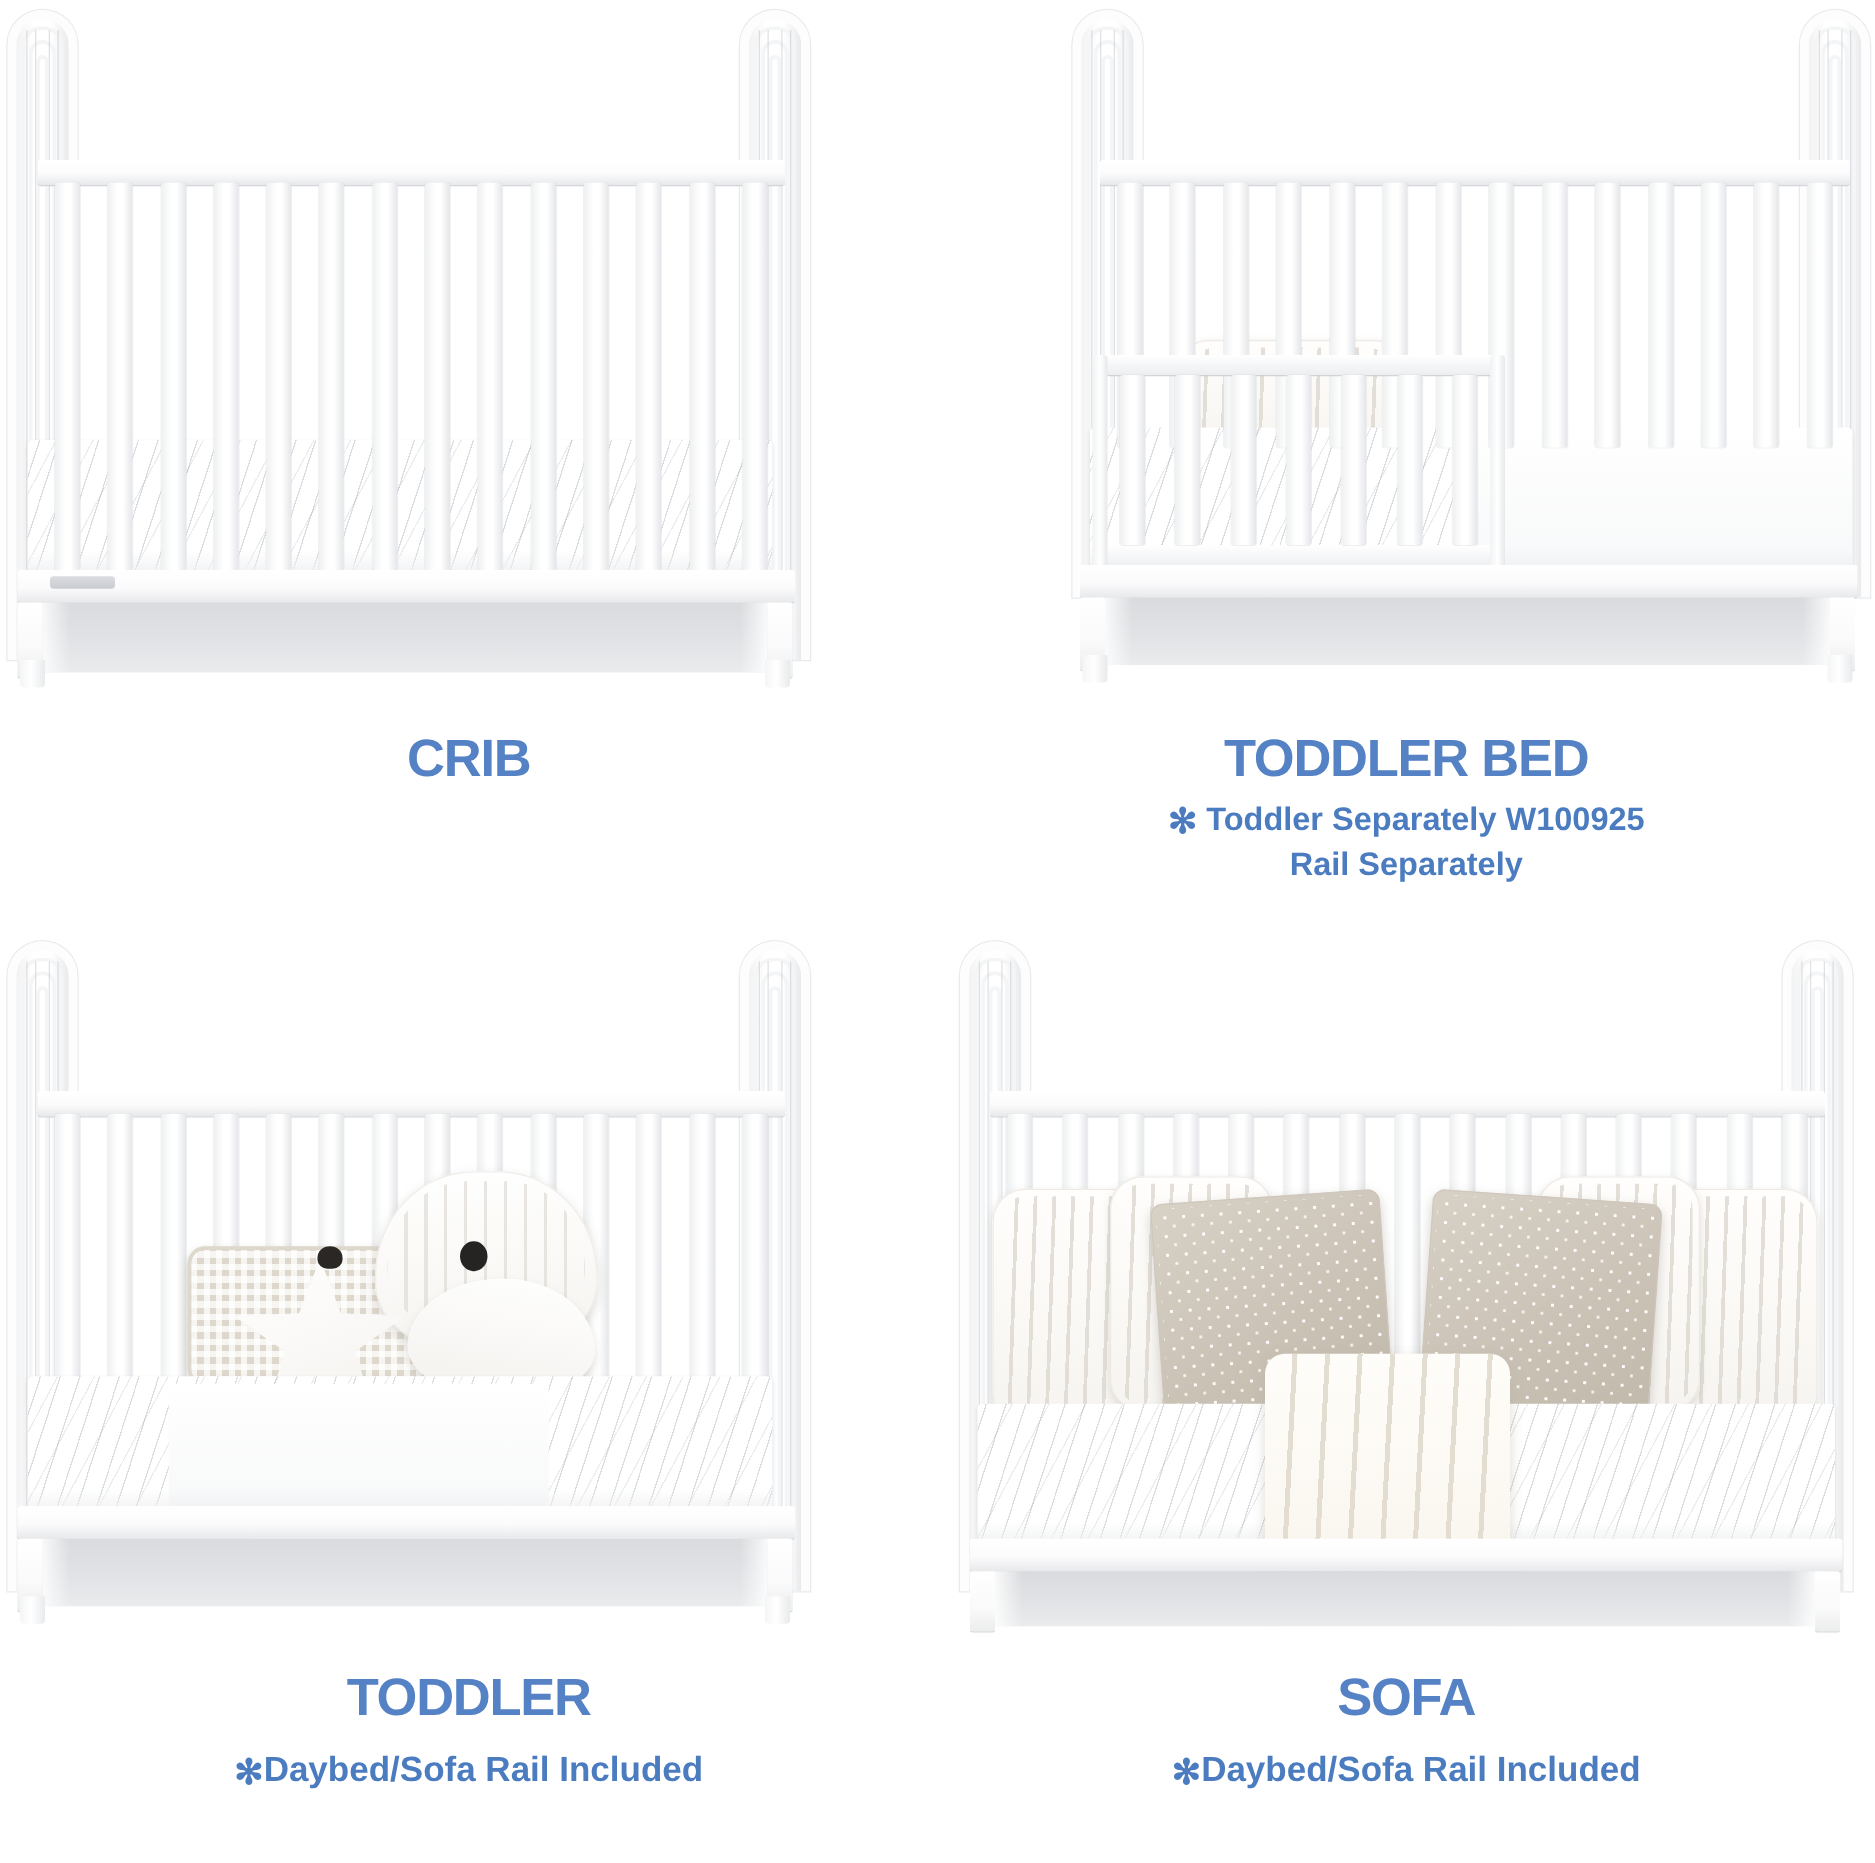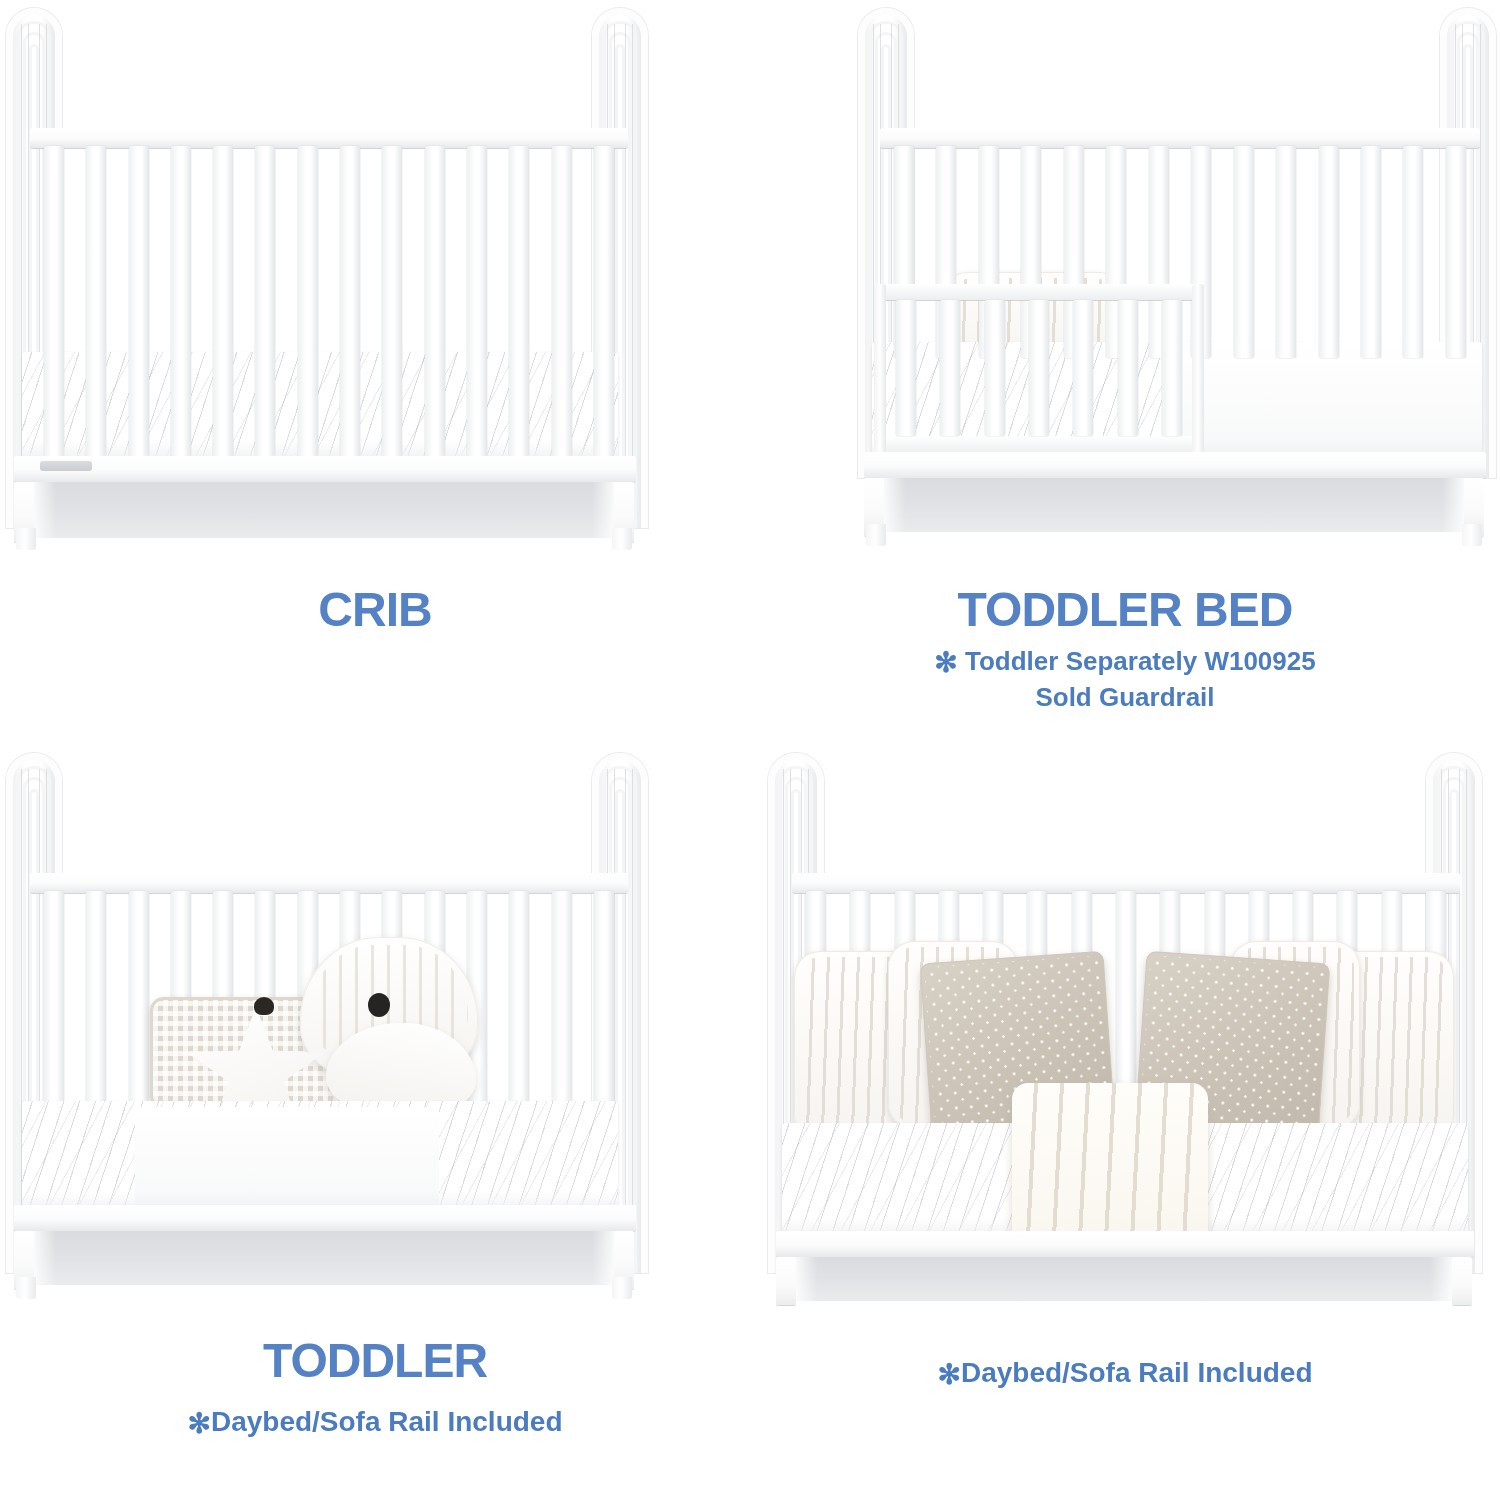--- a/index.html
+++ b/index.html
@@ -22,21 +22,21 @@
   #quad-daybed    { left: 0;    top: 745px;width: 750px; height: 745px; }
   #quad-sofa      { left: 750px;top: 745px;width: 750px; height: 745px; }
 
   .stage { position: absolute; left: 0; top: 0; width: 750px; height: 580px; }
   .captionbox { position: absolute; left: 0; width: 750px; text-align: center; }
 
   
   .title {
     color: #5581c5;
     font-weight: bold;
-    font-size: 48px;
+    font-size: 42px;
     letter-spacing: -1px;
     line-height: 1.02;
     white-space: nowrap;
   }
   .subtitle {
     color: #4b7cc0;
     font-weight: bold;
     font-size: 26px;
     line-height: 1.28;
     margin-top: 10px;
@@ -382,21 +382,21 @@
       <div class="apron" style="left:714px; top:478px; width:20px; height:58px;"></div>
       <div class="leg" style="left:116px; top:524px; width:20px; height:22px;"></div>
       <div class="leg" style="left:712px; top:524px; width:20px; height:22px;"></div>
     </div>
 
     <div class="captionbox" style="top:586px;">
       <div class="title">TODDLER BED</div>
       <div class="subtitle">
         <span class="ast">✻</span>
         <span>Toddler Separately W100925</span><br>
-        <span>Sold Guardrail</span>
+        <span>Rail Separately</span>
       </div>
     </div>
   </div>
 
   <div class="quad" id="quad-daybed">
     <div class="stage">
 
       <div class="post" style="left:6px; top:8px; height:520px;">
         <div class="arch"></div>
           <div class="inner i1"></div>
@@ -529,19 +529,20 @@
         <div class="throw-fringe"></div>
       </div>
 
       <div class="rail" style="left:26px; top:486px; width:698px; height:26px;"></div>
       <div class="recess" style="left:42px; top:512px; width:664px; height:44px;"></div>
       <div class="apron" style="left:26px; top:512px; width:20px; height:48px;"></div>
       <div class="apron" style="left:702px; top:512px; width:20px; height:48px;"></div>
     </div>
 
     <div class="captionbox" style="top:592px;">
+      <div class="title">SOFA</div>
       <div class="subtitle" style="font-size:28px; margin-top:18px;">
         <span class="ast">✻</span><span>Daybed/Sofa Rail Included</span>
       </div>
     </div>
   </div>
 
 </div>
 
 </body></html>

